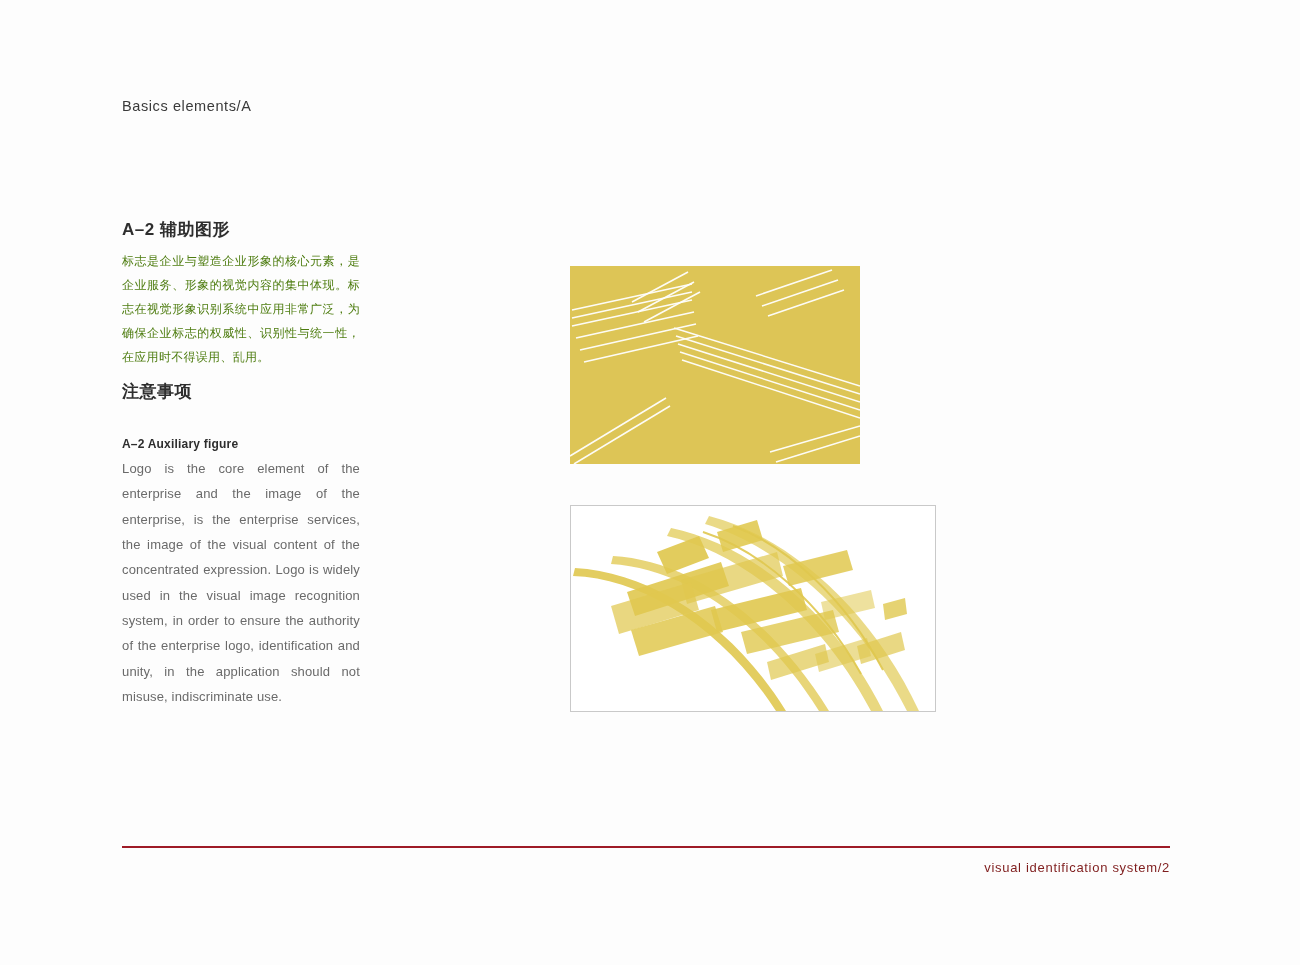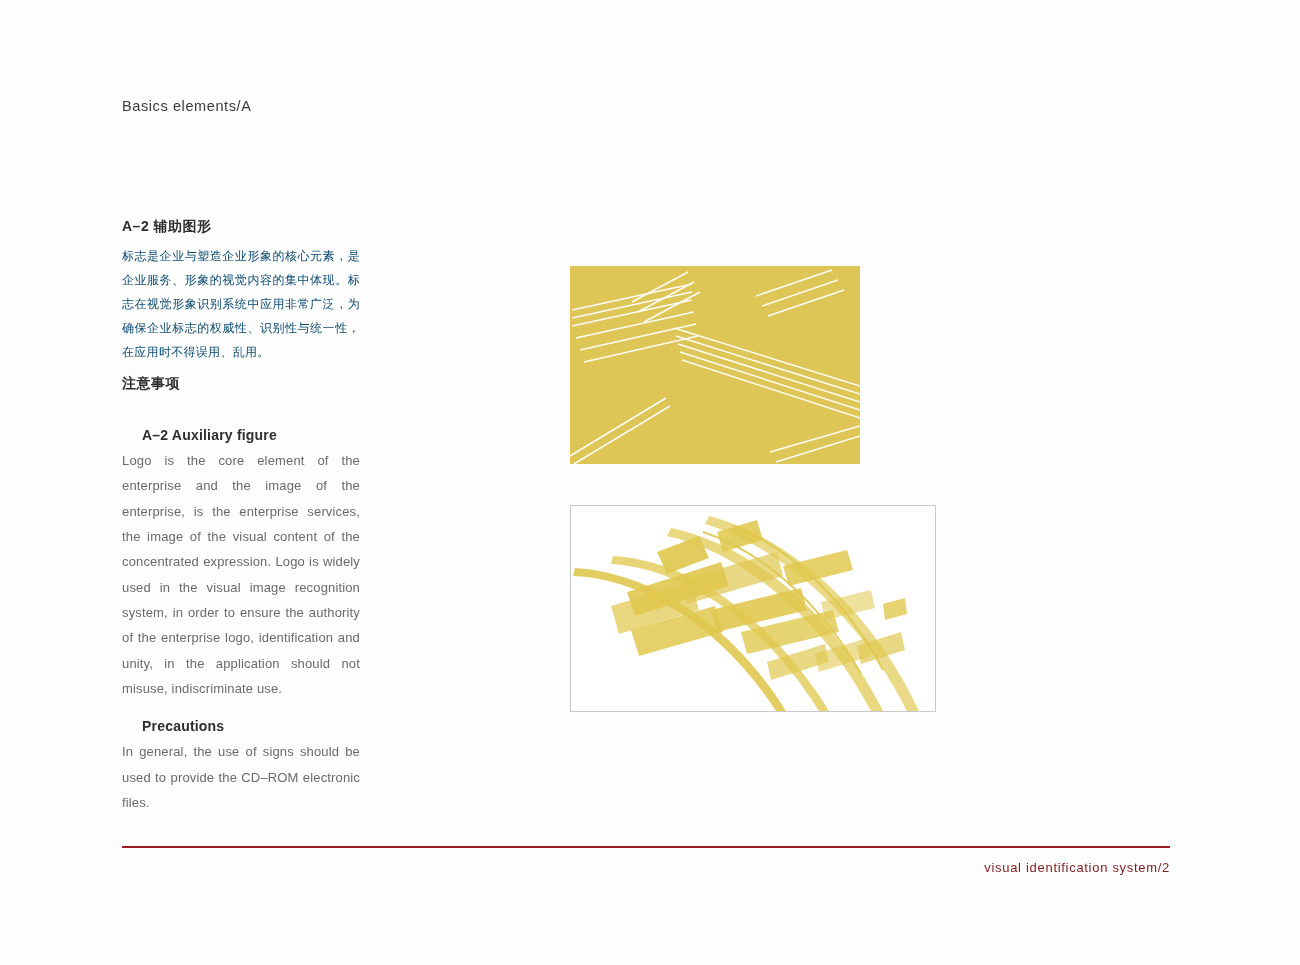--- a/index.html
+++ b/index.html
@@ -35,50 +35,49 @@
 
   
   .text-col {
     position: absolute;
     left: 122px;
     top: 218px;
     width: 238px;
   }
 
   .cn-heading {
-    font-size: 14px;
+    font-size: 17px;
     font-weight: bold;
     color: #2e2e2e;
     letter-spacing: 0.5px;
     margin-bottom: 8px;
     font-family: "Liberation Sans", sans-serif;
   }
   .cn-body {
     font-size: 12px;
     line-height: 2.0;
-    color: #0c4a6e;
+    color: #4d7c0f;
     letter-spacing: 0.3px;
     text-align: justify;
     font-family: "Liberation Sans", sans-serif;
   }
 
   .cn-block-2 {
     margin-top: 11px;
   }
 
   .en-block {
     margin-top: 34px;
   }
   .en-heading {
-    font-size: 14px;
+    font-size: 12px;
     font-weight: bold;
     color: #2e2e2e;
     letter-spacing: 0.2px;
     margin-bottom: 5px;
-    margin-left: 20px;
   }
   .en-body {
     font-size: 13px;
     line-height: 1.95;
     color: #6a6a6a;
     text-align: justify;
     letter-spacing: 0.15px;
   }
   .en-block-2 {
     margin-top: 17px;
@@ -140,24 +139,20 @@
 
     <div class="cn-block-2">
       <div class="cn-heading">注意事项</div>
     </div>
 
     <div class="en-block">
       <div class="en-heading">A–2 Auxiliary figure</div>
       <div class="en-body">Logo is the core element of the enterprise and the image of the enterprise, is the enterprise services, the image of the visual content of the concentrated expression. Logo is widely used in the visual image recognition system, in order to ensure the authority of the enterprise logo, identification and unity, in the application should not misuse, indiscriminate use.</div>
     </div>
 
-    <div class="en-block-2">
-      <div class="en-heading">Precautions</div>
-      <div class="en-body">In general, the use of signs should be used to provide the CD–ROM electronic files.</div>
-    </div>
 
   </div>
 
   <div class="art-top">
     <svg width="290" height="198" viewBox="0 0 290 198">
       <rect x="0" y="0" width="290" height="198" fill="#ddc556"></rect>
       <g stroke="#ffffff" stroke-width="1.6" fill="none" opacity="0.95">
 
         <line x1="2" y1="44" x2="122" y2="18"></line>
         <line x1="2" y1="52" x2="122" y2="26"></line>

